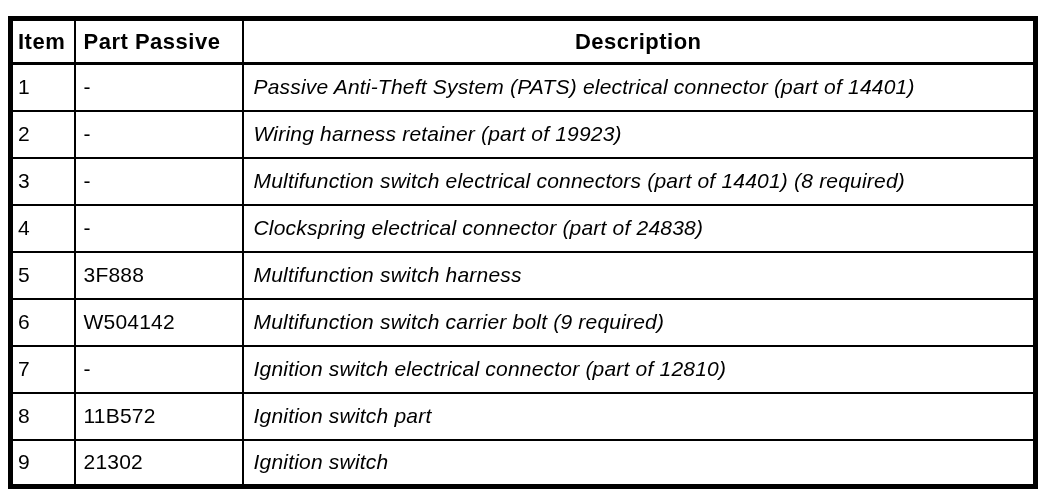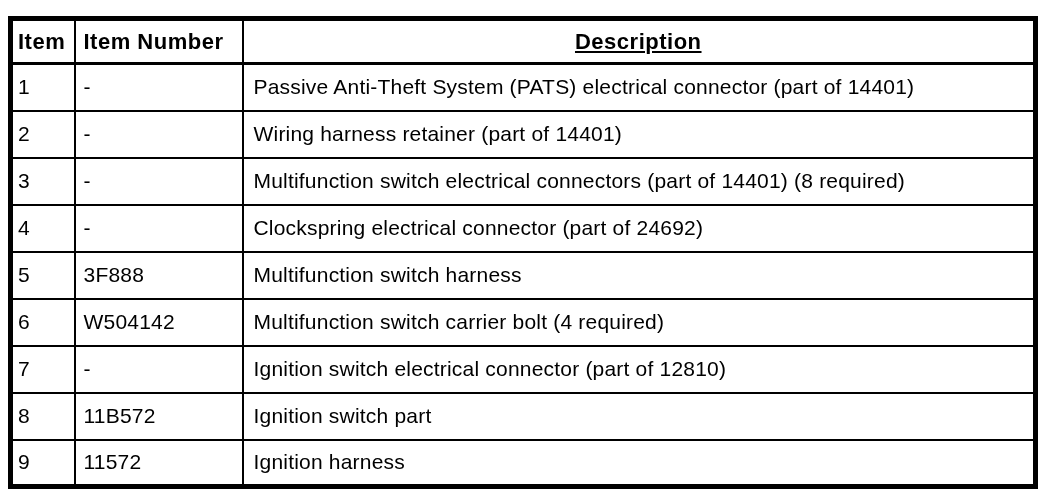--- a/index.html
+++ b/index.html
@@ -39,79 +39,79 @@
     letter-spacing: 0.5px;
   }
   tbody td {
     height: 47px;
     font-size: 21px;
     letter-spacing: 0.2px;
     font-weight: normal;
   }
   .th-item, .td-item { text-align: left; padding: 0 0 0 5px; }
   .th-part, .td-part { text-align: left; padding: 0 0 0 8px; }
-  .td-desc { text-align: left; padding: 0 0 0 10px; }
-  .th-desc { padding: 0; text-decoration: underline; }
+  .td-desc { text-align: left; padding: 0 0 0 10px; font-style: italic; }
+  .th-desc { padding: 0; }
 </style>
 </head>
 <body>
 
 <table class="parts-table">
   <colgroup>
     <col class="col-item">
     <col class="col-part">
     <col class="col-desc">
   </colgroup>
   <thead>
     <tr>
       <th class="th-item">Item</th>
-      <th class="th-part">Item Number</th>
+      <th class="th-part">Part Passive</th>
       <th class="th-desc">Description</th>
     </tr>
   </thead>
   <tbody id="tbody">
       <tr>
         <td class="td-item">1</td>
         <td class="td-part">-</td>
         <td class="td-desc">Passive Anti-Theft System (PATS) electrical connector (part of 14401)</td>
       </tr>
       <tr>
         <td class="td-item">2</td>
         <td class="td-part">-</td>
-        <td class="td-desc">Wiring harness retainer (part of 14401)</td>
+        <td class="td-desc">Wiring harness retainer (part of 19923)</td>
       </tr>
       <tr>
         <td class="td-item">3</td>
         <td class="td-part">-</td>
         <td class="td-desc">Multifunction switch electrical connectors (part of 14401) (8 required)</td>
       </tr>
       <tr>
         <td class="td-item">4</td>
         <td class="td-part">-</td>
-        <td class="td-desc">Clockspring electrical connector (part of 24692)</td>
+        <td class="td-desc">Clockspring electrical connector (part of 24838)</td>
       </tr>
       <tr>
         <td class="td-item">5</td>
         <td class="td-part">3F888</td>
         <td class="td-desc">Multifunction switch harness</td>
       </tr>
       <tr>
         <td class="td-item">6</td>
         <td class="td-part">W504142</td>
-        <td class="td-desc">Multifunction switch carrier bolt (4 required)</td>
+        <td class="td-desc">Multifunction switch carrier bolt (9 required)</td>
       </tr>
       <tr>
         <td class="td-item">7</td>
         <td class="td-part">-</td>
         <td class="td-desc">Ignition switch electrical connector (part of 12810)</td>
       </tr>
       <tr>
         <td class="td-item">8</td>
         <td class="td-part">11B572</td>
         <td class="td-desc">Ignition switch part</td>
       </tr>
       <tr>
         <td class="td-item">9</td>
-        <td class="td-part">11572</td>
-        <td class="td-desc">Ignition harness</td>
+        <td class="td-part">21302</td>
+        <td class="td-desc">Ignition switch</td>
       </tr>
     </tbody>
 </table>
 
 </body></html>

